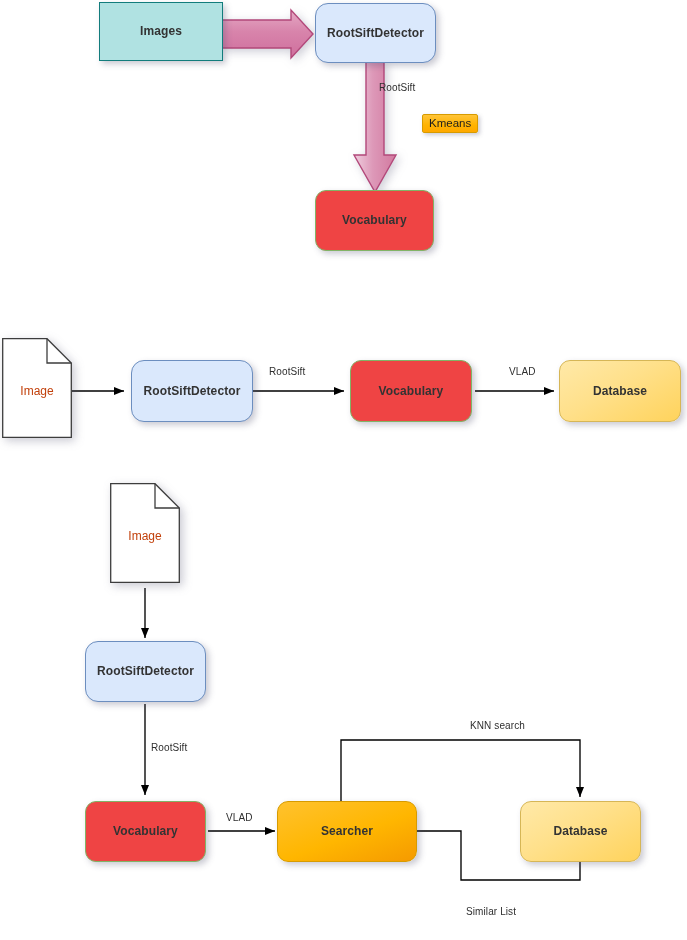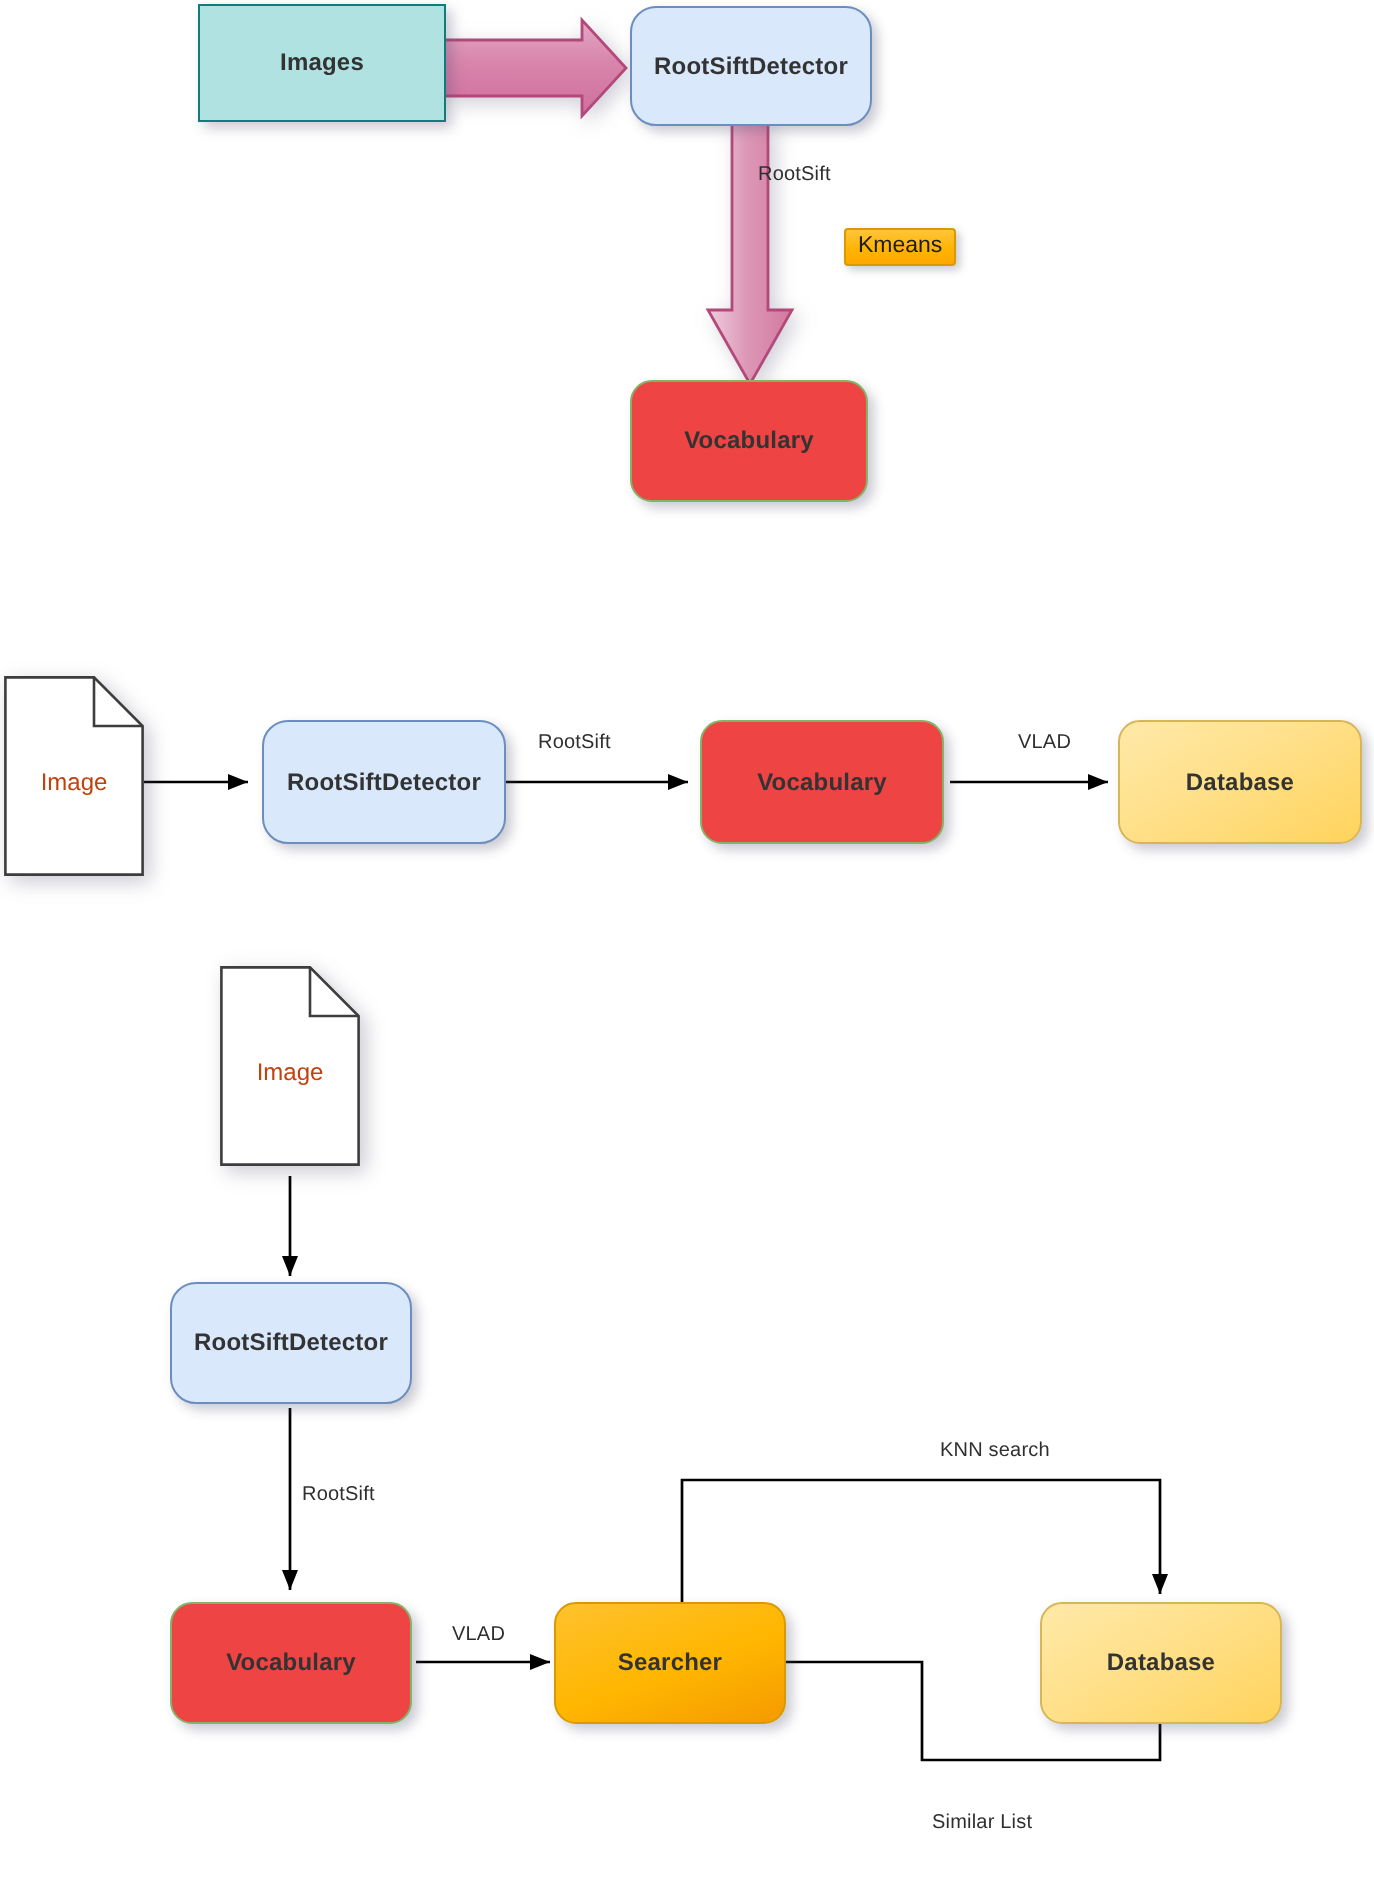--- a/index.html
+++ b/index.html
@@ -191,21 +191,21 @@
   </div>
 
   <div class="node n-blue" style="left:85px; top:641px; width:121px; height:61px;">RootSiftDetector</div>
 
   <div class="elabel" style="left:151px; top:742px;">RootSift</div>
 
   <div class="node n-green" style="left:85px; top:801px; width:121px; height:61px;">Vocabulary</div>
 
   <div class="elabel" style="left:226px; top:812px;">VLAD</div>
 
-  <div class="node n-orange" style="left:277px; top:801px; width:116px; height:61px;">Searcher</div>
+  <div class="node n-orange" style="left:277px; top:801px; width:140px; height:61px;">Searcher</div>
 
   <div class="elabel" style="left:440px; top:720px;margin-left:30px;">KNN search</div>
 
   <div class="node n-yellow" style="left:520px; top:801px; width:121px; height:61px;">Database</div>
 
   <div class="elabel" style="left:466px; top:906px;">Similar List</div>
 
 </div>
 
 </body></html>

